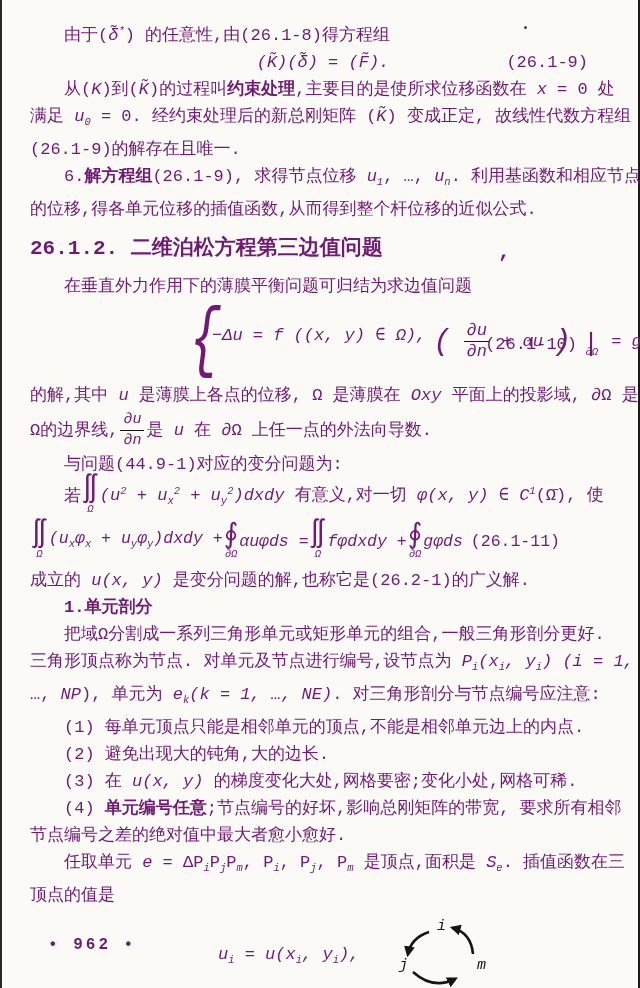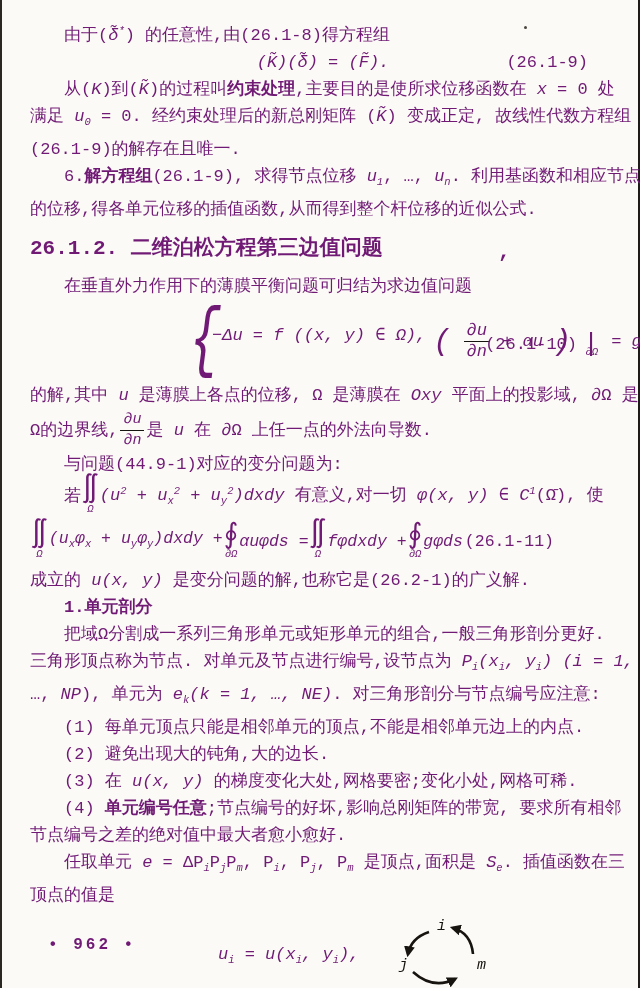--- a/index.html
+++ b/index.html
@@ -38,21 +38,21 @@
   .frac .num{line-height:18px;padding:0 3px 1px 3px;border-bottom:1.4px solid #17130f;}
   .frac .den{line-height:18px;padding-top:1px;}
   
   .ig{display:inline-flex;flex-direction:column;align-items:center;vertical-align:middle;margin:0 1px;}
   .ig .sym{font-size:28px;line-height:26px;font-style:normal;}
   .ig .lim{font-size:10.5px;line-height:10px;font-style:italic;}
   .flexline{display:flex;align-items:center;white-space:nowrap;}
   .h36{height:36px;}
   .h42{height:42px;}
   .eq11{display:flex;align-items:center;white-space:nowrap;height:50px;margin:2px 0 1px 0;font-size:16.5px;}
-  .eq11 .eqnum{margin-left:2px;font-style:normal;text-align:right;}
+  .eq11 .eqnum{margin-left:8px;font-style:normal;text-align:right;}
   .subhead{font-weight:bold;}
   
   .eq12row{display:flex;align-items:center;margin-top:8px;padding-left:188px;height:80px;}
   .eq12{white-space:nowrap;}
   .cycle{margin-left:34px;margin-top:-4px;}
   .footer{position:absolute;left:48px;top:936px;font-size:16px;font-weight:bold;letter-spacing:3px;white-space:nowrap;}
 </style>
 </head>
 <body>
 

